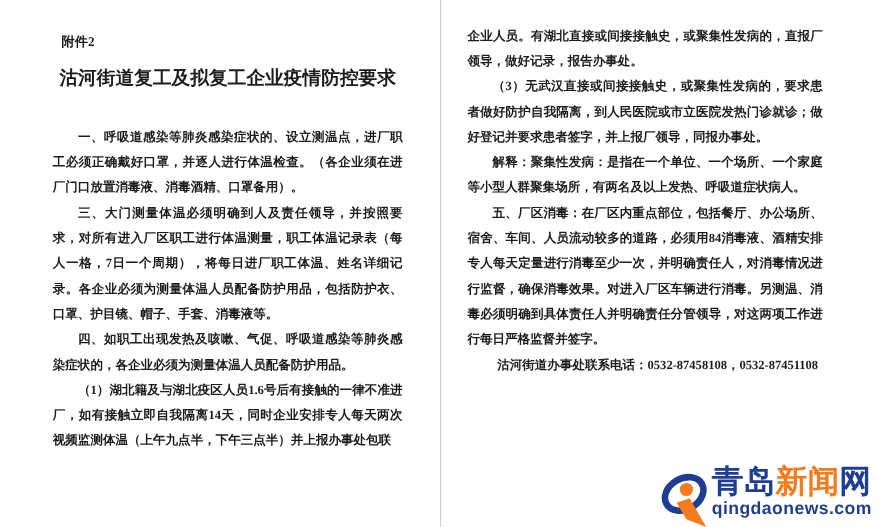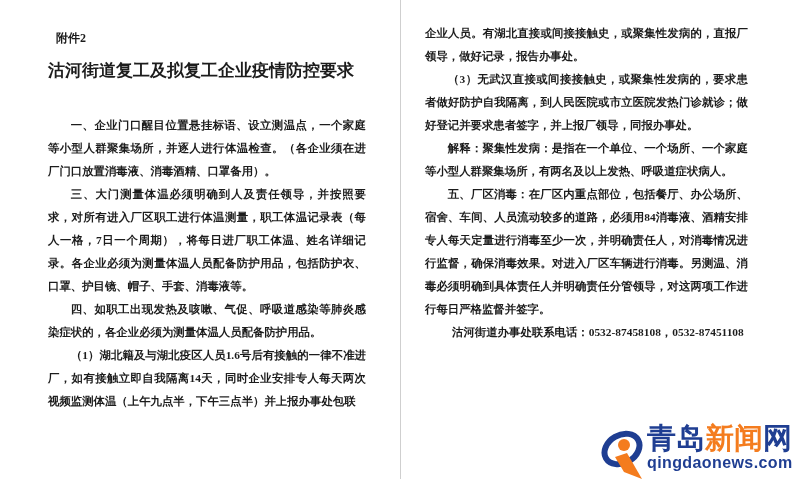--- a/index.html
+++ b/index.html
@@ -27,21 +27,21 @@
     margin: 30px 0 0 8px;
     font-size: 12px;
     font-weight: bold;
     line-height: 16px;
   }
   .title {
     margin: 13px 0 0 0;
     font-size: 17px;
     line-height: 24px;
     font-weight: bold;
-    text-align: left;
+    text-align: center;
     white-space: nowrap;
   }
   .para {
     margin: 0;
     font-size: 11.4px;
     line-height: 23px;
     text-align: justify;
     font-weight: 600;
   }
   .para.indent { text-indent: 2em; }
@@ -83,21 +83,21 @@
   }
 </style>
 </head>
 <body>
 
 <div class="canvas">
 
   <div class="page page1">
     <div class="attachment">附件2</div>
     <h1 class="title">沽河街道复工及拟复工企业疫情防控要求</h1>
-    <p class="para indent first">一、企业门口醒目位置悬挂标语、设立测温点，一个家庭等小型人群聚集场所，并逐人进行体温检查。（各企业须在进厂门口放置消毒液、消毒酒精、口罩备用）。</p>
+    <p class="para indent first">一、呼吸道感染等肺炎感染症状的、设立测温点，进厂职工必须正确戴好口罩，并逐人进行体温检查。（各企业须在进厂门口放置消毒液、消毒酒精、口罩备用）。</p>
     <p class="para indent">三、大门测量体温必须明确到人及责任领导，并按照要求，对所有进入厂区职工进行体温测量，职工体温记录表（每人一格，7日一个周期），将每日进厂职工体温、姓名详细记录。各企业必须为测量体温人员配备防护用品，包括防护衣、口罩、护目镜、帽子、手套、消毒液等。</p>
     <p class="para indent">四、如职工出现发热及咳嗽、气促、呼吸道感染等肺炎感染症状的，各企业必须为测量体温人员配备防护用品。</p>
     <p class="para indent">（1）湖北籍及与湖北疫区人员1.6号后有接触的一律不准进厂，如有接触立即自我隔离14天，同时企业安排专人每天两次视频监测体温（上午九点半，下午三点半）并上报办事处包联</p>
   </div>
 
   <div class="divider"></div>
 
   <div class="page page2">
     <p class="para">企业人员。有湖北直接或间接接触史，或聚集性发病的，直报厂领导，做好记录，报告办事处。</p>
     <p class="para indent">（3）无武汉直接或间接接触史，或聚集性发病的，要求患者做好防护自我隔离，到人民医院或市立医院发热门诊就诊；做好登记并要求患者签字，并上报厂领导，同报办事处。</p>

